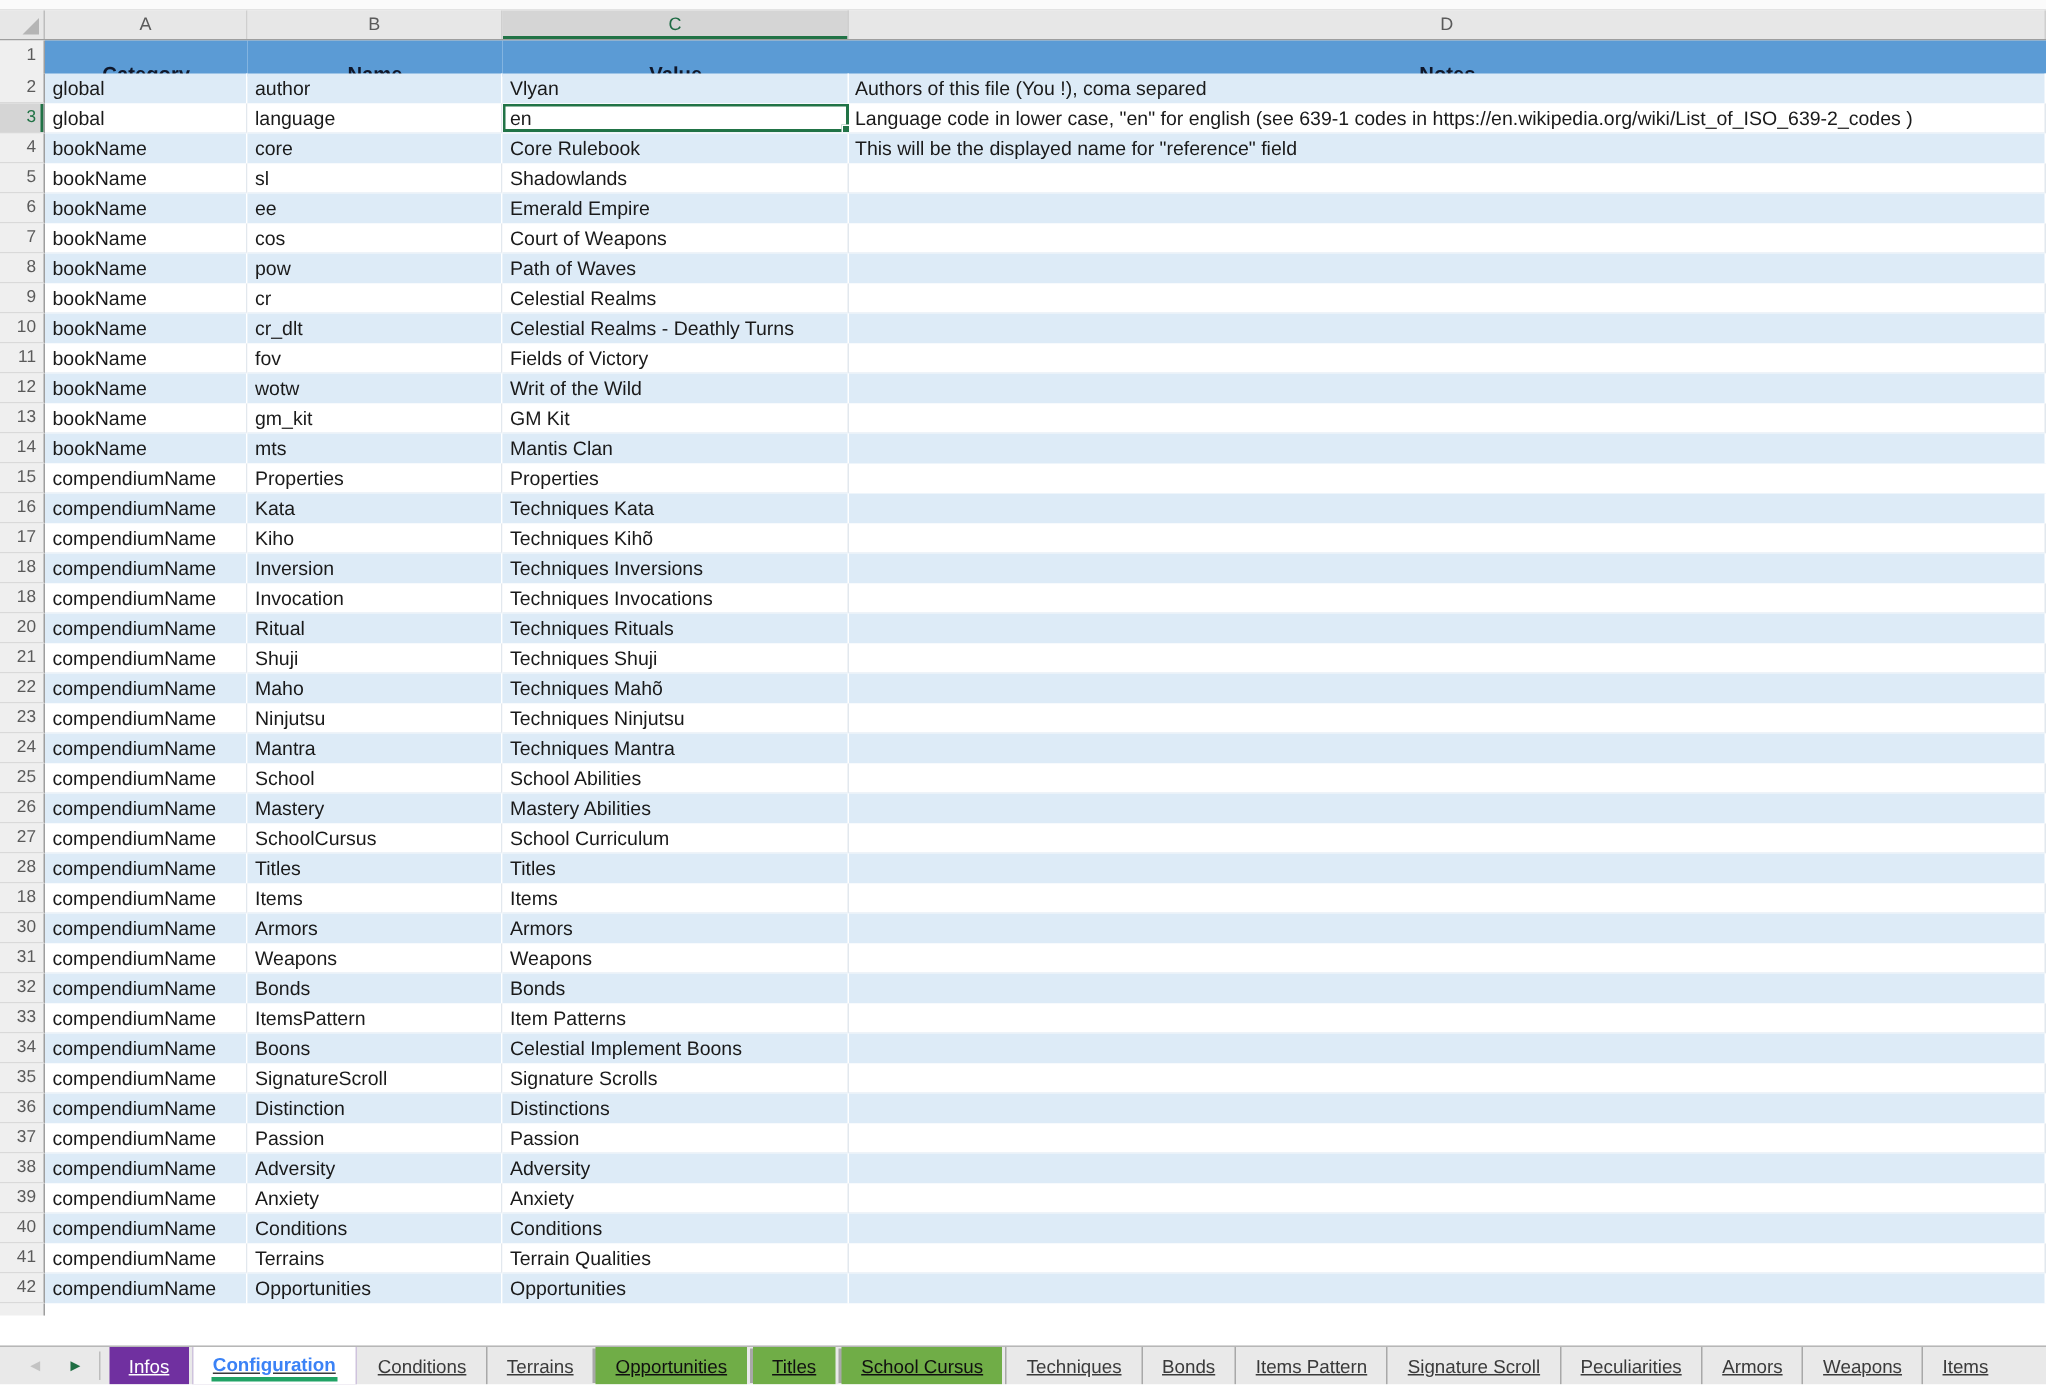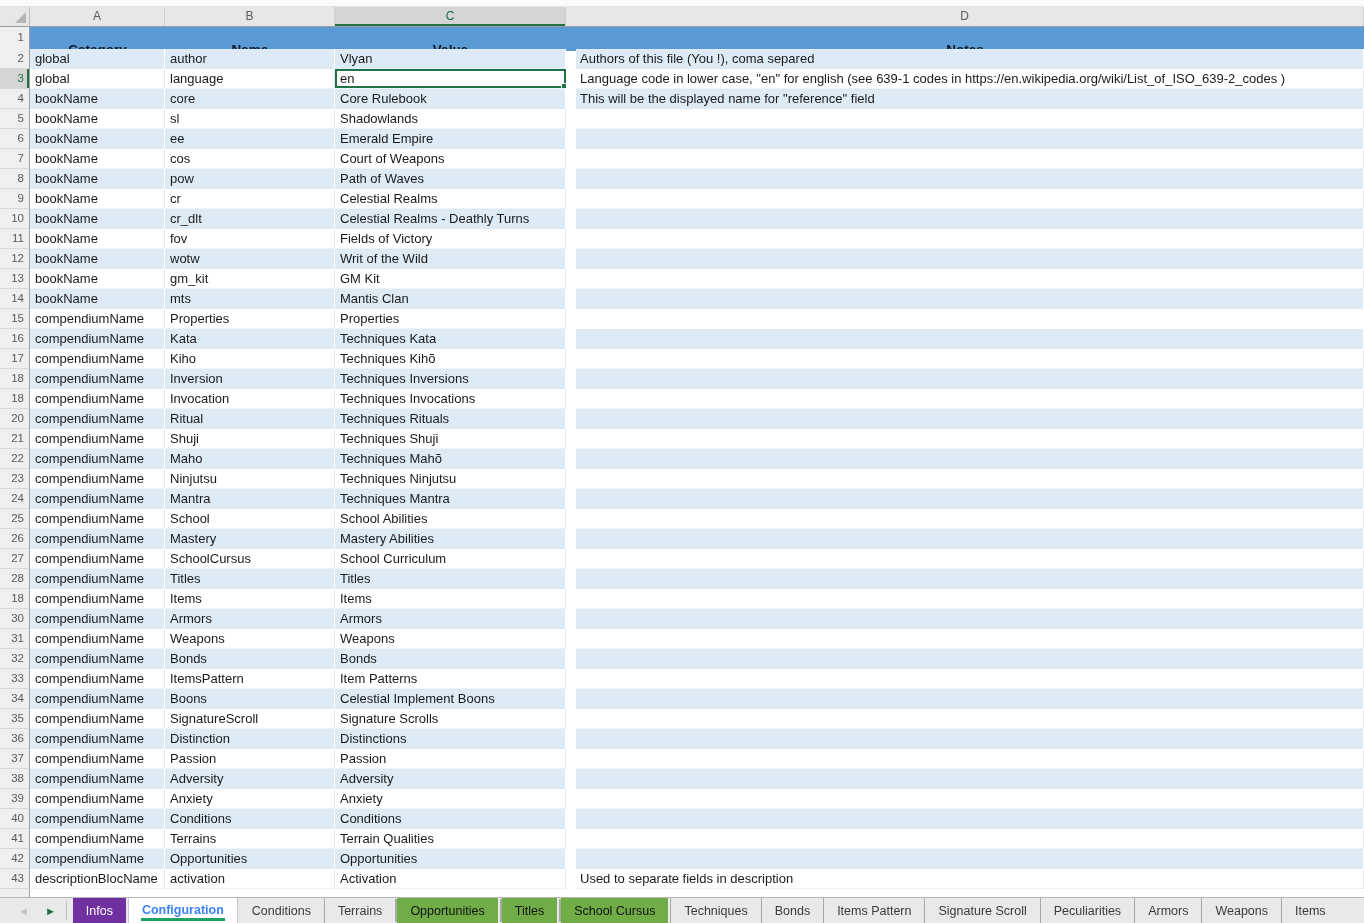--- a/index.html
+++ b/index.html
@@ -25,40 +25,40 @@
   .rownum { background:#EFEFEF; border-right:1px solid #9e9e9e; border-bottom:1px solid #d9d9d9;
     font-size:11.5px; color:#5a5a5a; text-align:right; padding-right:5px; line-height:19px; }
   .row.hdr .rownum { line-height:21px; }
   .rownum.sel { background:#D5D5D5; color:#217346; box-shadow:inset -2px 0 0 #217346; }
   .cell { font-size:13px; color:#1a1a1a; line-height:19px; padding:0 0 0 5px;
     white-space:nowrap; overflow:hidden; }
   .row.hdr .cell { background:#5B9BD5; font-weight:bold; text-align:center; padding:12px;
     line-height:21px; font-size:13.5px; color:#0f172a; }
   .row.band .cell { background:#DDEBF7; border-right:1px solid #ffffff; }
   .row.plain .cell { background:#ffffff; border-right:1px solid #e2e8ee; border-bottom:1px solid #eef3f8; }
-  .cell.notes { padding-left:4px;margin-left:10px; }
+  .cell.notes { padding-left:4px; }
   .cell.selcell { position:relative; z-index:3; background:#fff;
     box-shadow:inset 0 0 0 2px #217346; border-right:none !important; }
   .cell.selcell::after { content:""; position:absolute; right:-3px; bottom:-3px; width:6px; height:6px;
     background:#217346; border:1px solid #fff; z-index:4; }
   .fillerrow { display:grid; grid-template-columns:30px 1334px; height:8px; }
   .fillerrow .rn { background:#EFEFEF; border-right:1px solid #9e9e9e; }
   .fillerrow .rest { background:#fff; }
 
   
   .sheetbar { margin-top:auto; height:26px; background:#E9E9E9; border-top:1px solid #b7b7b7;
     display:flex; align-items:stretch; overflow:hidden; }
   .navarrows { display:flex; align-items:center; padding:0 10px 0 18px; gap:16px; }
   .nav { font-size:11px; cursor:default; }
   .nav.left { color:#c3c3c3; }
   .nav.right { color:#1f6e43; }
   .bar-sep { width:1px; background:#bdbdbd; margin:3px 6px 3px 0; }
   .tabs { display:flex; align-items:stretch; }
   .tab { display:flex; align-items:center; padding:0 13px; font-size:12.5px; color:#3a3a3a;
-    white-space:nowrap; position:relative; }
+    white-space:nowrap; position:relative;text-decoration:underline; }
   .tab.sep { border-left:1px solid #a8a8a8; }
   .tab.green { background:#70AD47; color:#101010; margin:0 2px; border-left:none; }
   .tab.green.sep { box-shadow:-3px 0 0 -1px #a8a8a8; }
   .tab.purple { background:#7030A0; color:#ffffff; margin-right:2px; }
   .tab.active { background:#ffffff; margin:0 2px 0 1px; padding:0 12px;
     box-shadow:0 0 0 1px #cfc3dd; }
   .tab.active .lbl { font-weight:bold; color:#3b82f6; border-bottom:3px solid #21A366; padding:2px 1px 1px 1px; }
 </style>
 </head>
 <body>
@@ -365,27 +365,20 @@
         <div class="cell">Terrain Qualities</div>
         <div class="cell notes"></div>
       </div>
       <div class="row band">
         <div class="rownum">42</div>
         <div class="cell">compendiumName</div>
         <div class="cell">Opportunities</div>
         <div class="cell">Opportunities</div>
         <div class="cell notes"></div>
       </div>
-      <div class="row plain">
-        <div class="rownum">43</div>
-        <div class="cell">descriptionBlocName</div>
-        <div class="cell">activation</div>
-        <div class="cell">Activation</div>
-        <div class="cell notes">Used to separate fields in description</div>
-      </div>
     </div>
 
   <div class="fillerrow">
     <div class="rn"></div>
     <div class="rest"></div>
   </div>
 
   <div class="sheetbar">
     <div class="navarrows">
       <span class="nav left">◄</span>

